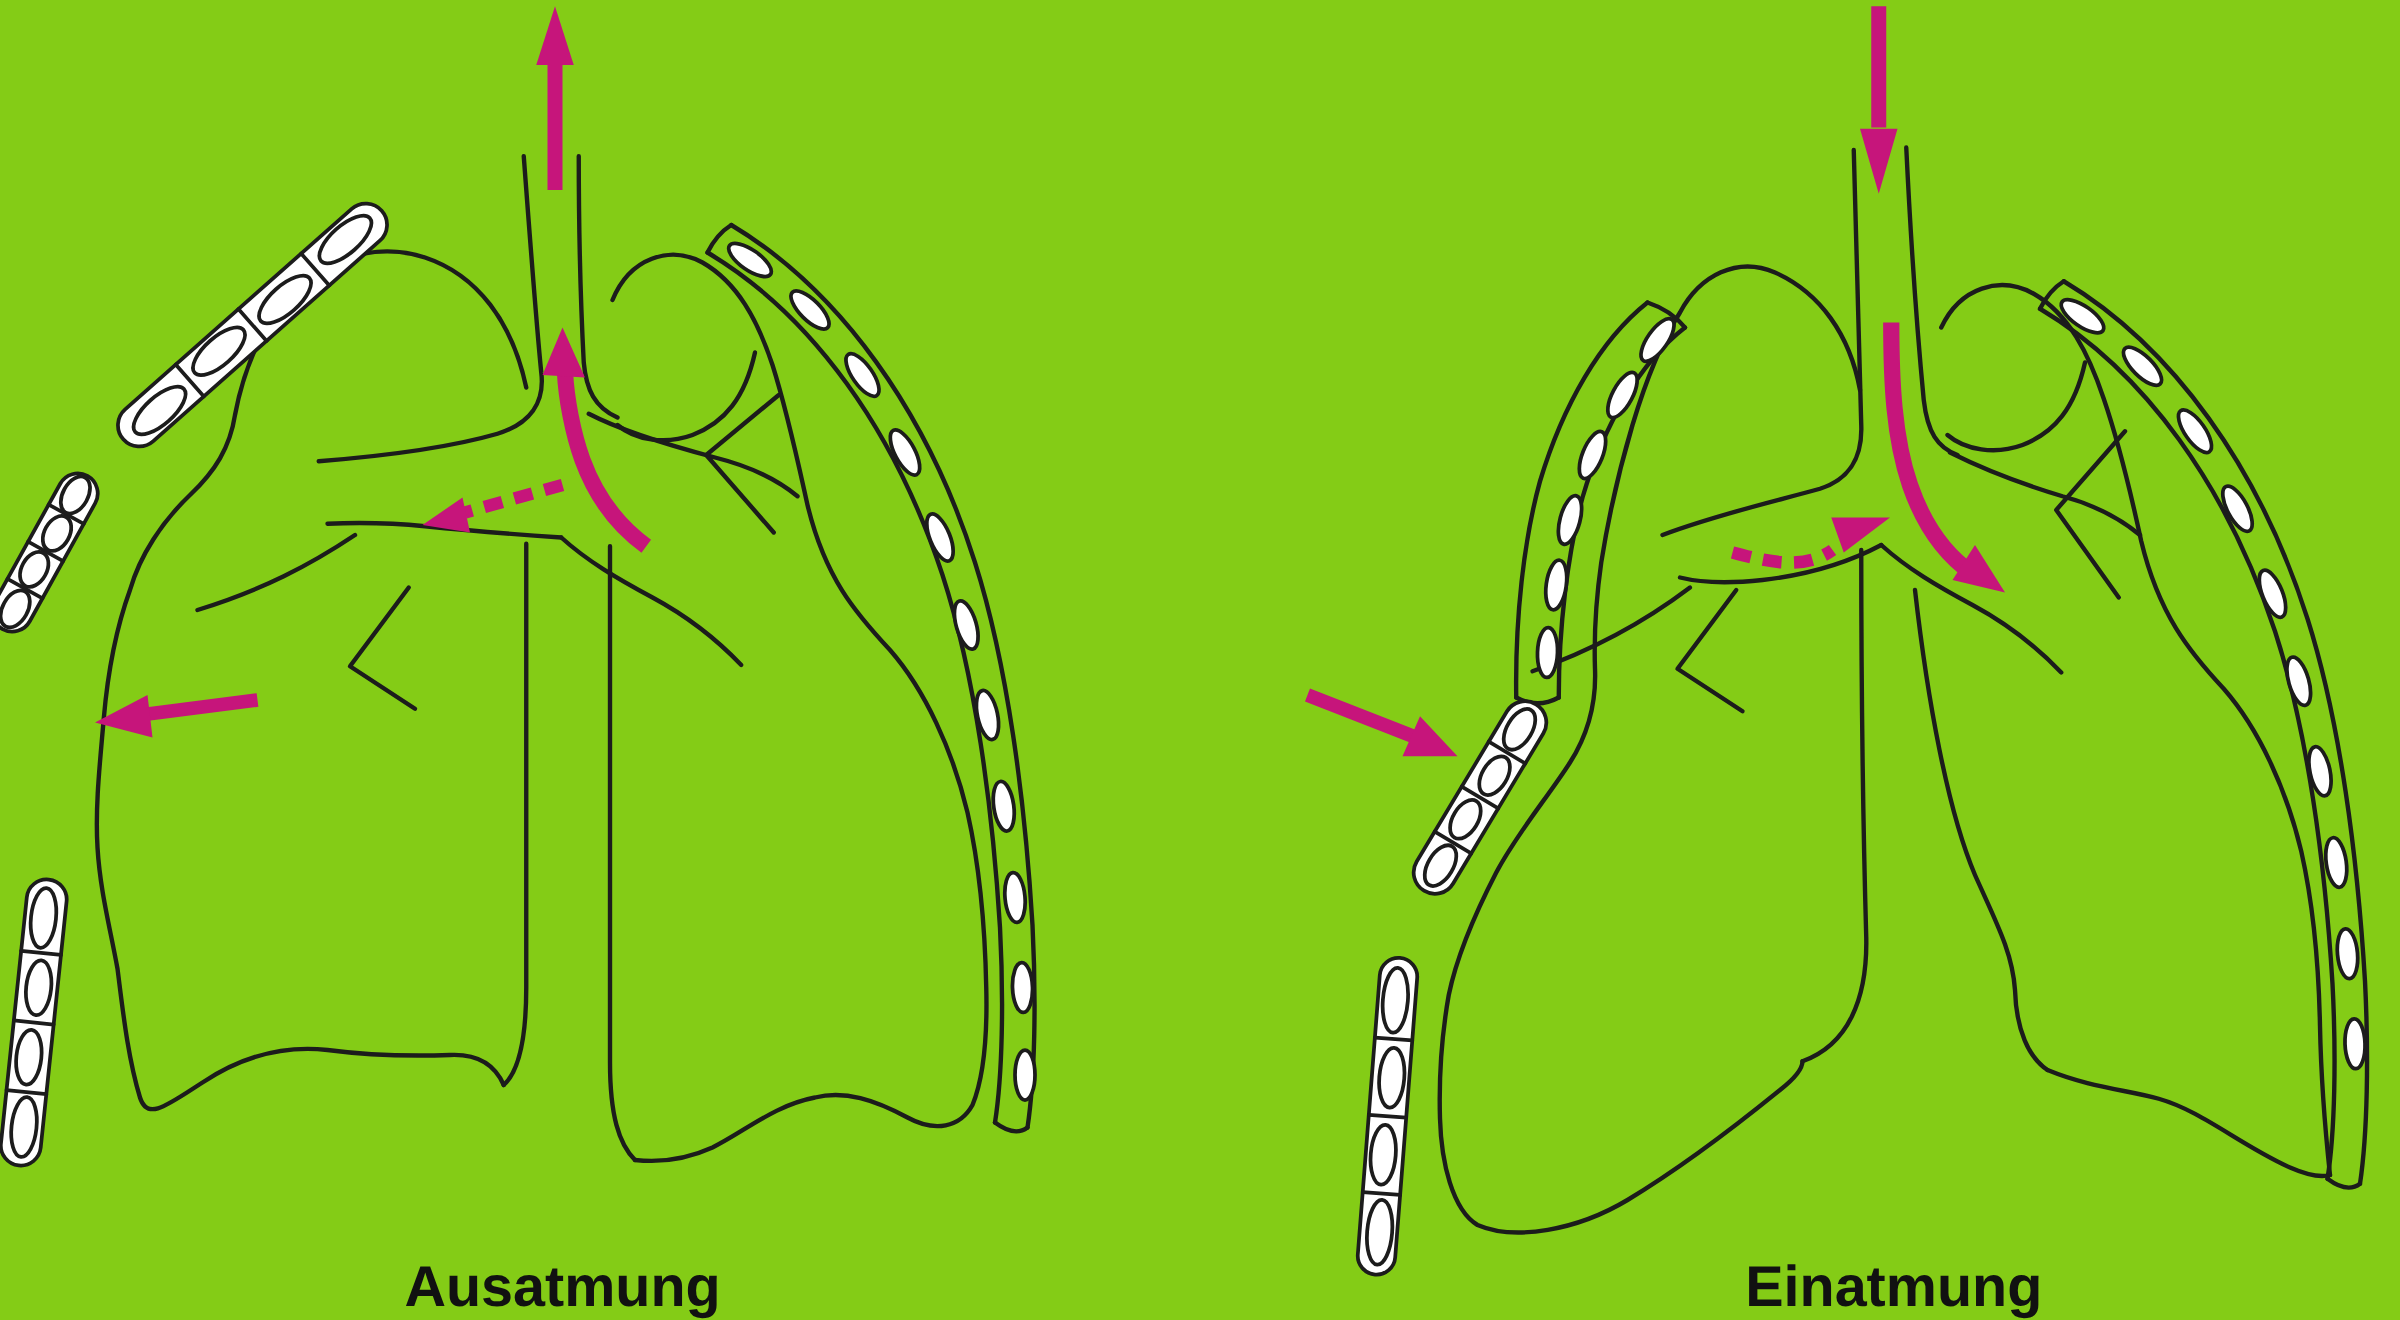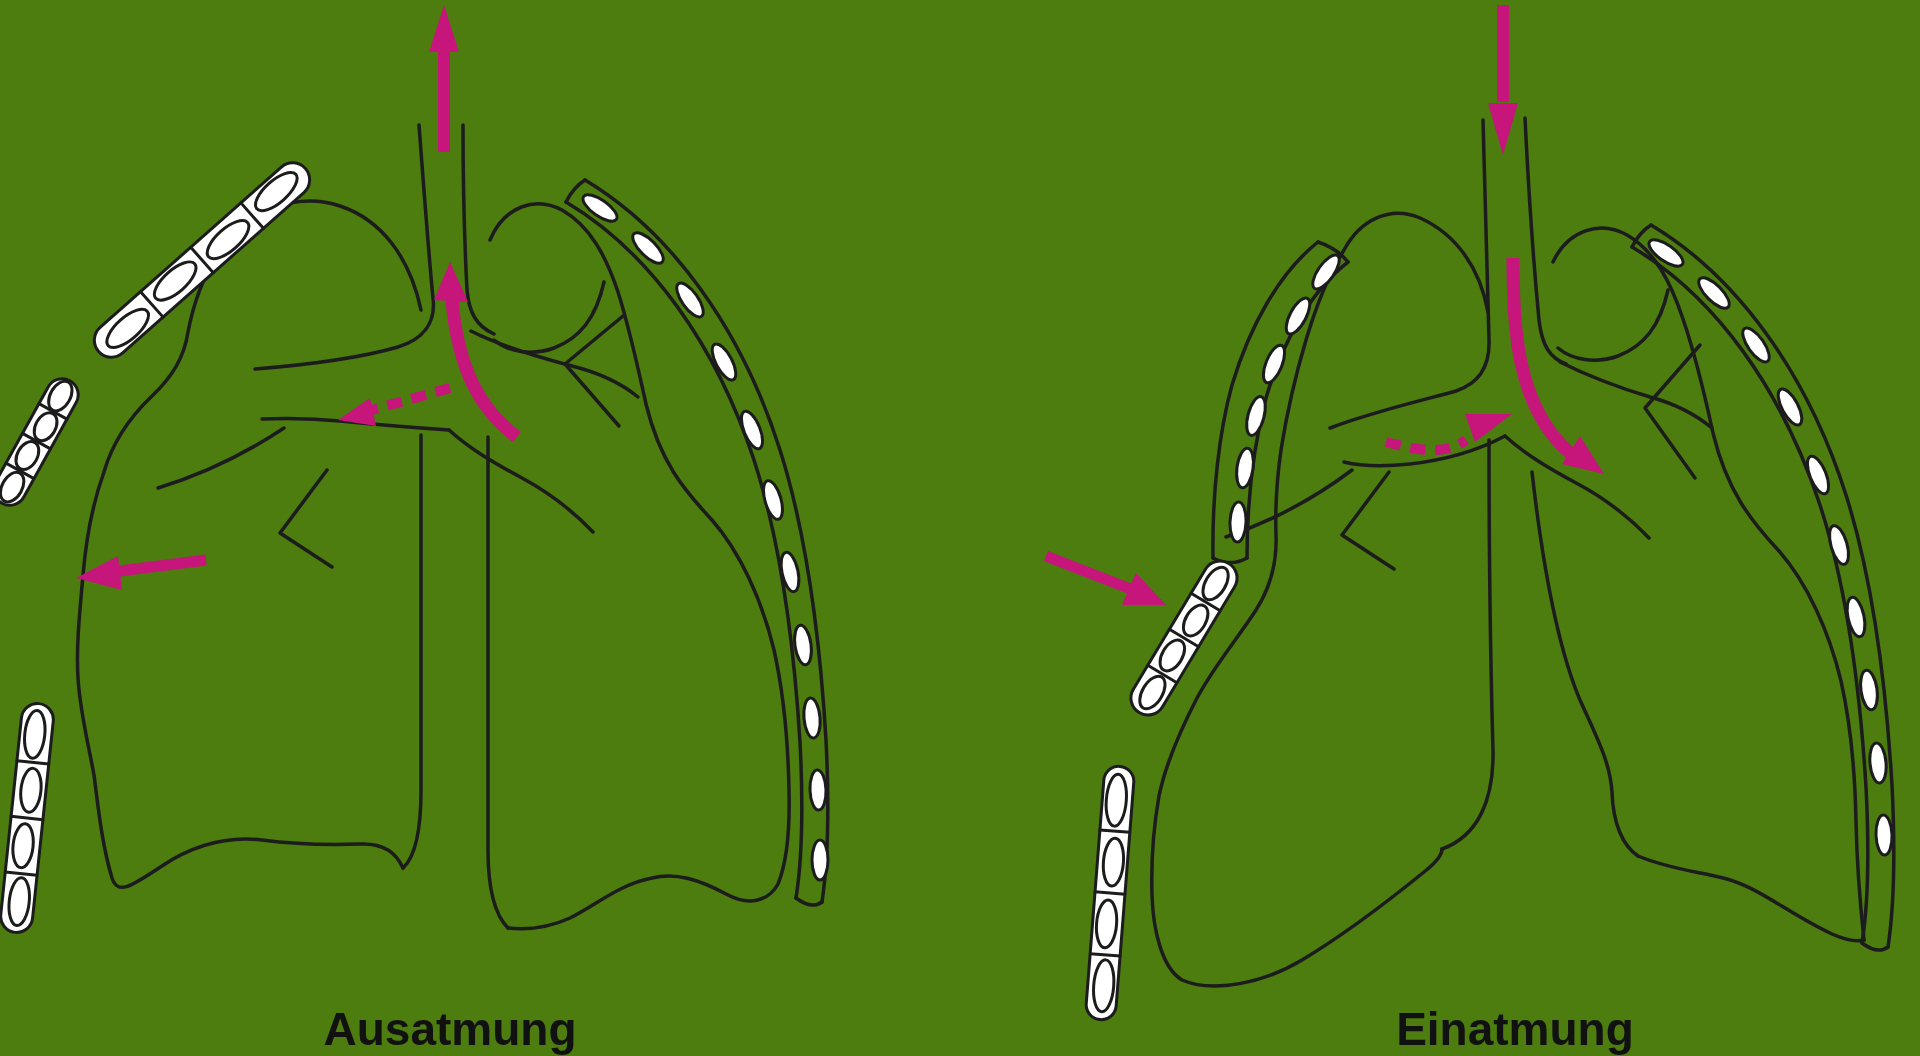--- a/index.html
+++ b/index.html
@@ -1,16 +1,16 @@
 <!DOCTYPE html>
 <html><head>
 <meta charset="utf-8">
 <style>
   html,body{margin:0;padding:0;background:#ffffff;}
-  .stage{position:relative;width:1920px;height:1056px;background:#4d7c0f;overflow:hidden;
+  .stage{position:relative;width:1920px;height:1056px;background:#84cc16;overflow:hidden;
          font-family:"Liberation Sans", sans-serif;}
   svg{display:block;width:1920px;height:1056px;}
   .anat{fill:none;stroke:#1c1c1c;stroke-width:3.5;stroke-linecap:round;stroke-linejoin:round;}
   .rib{fill:#ffffff;stroke:#1c1c1c;stroke-width:3;}
   .ribline{fill:none;stroke:#1c1c1c;stroke-width:3;stroke-linecap:round;}
   .arrowshaft{fill:none;stroke-linecap:butt;}
   .panel-label{font-family:"Liberation Sans", sans-serif;font-size:46px;font-weight:bold;
                fill:#111111;text-anchor:middle;}
 </style>
 </head>

